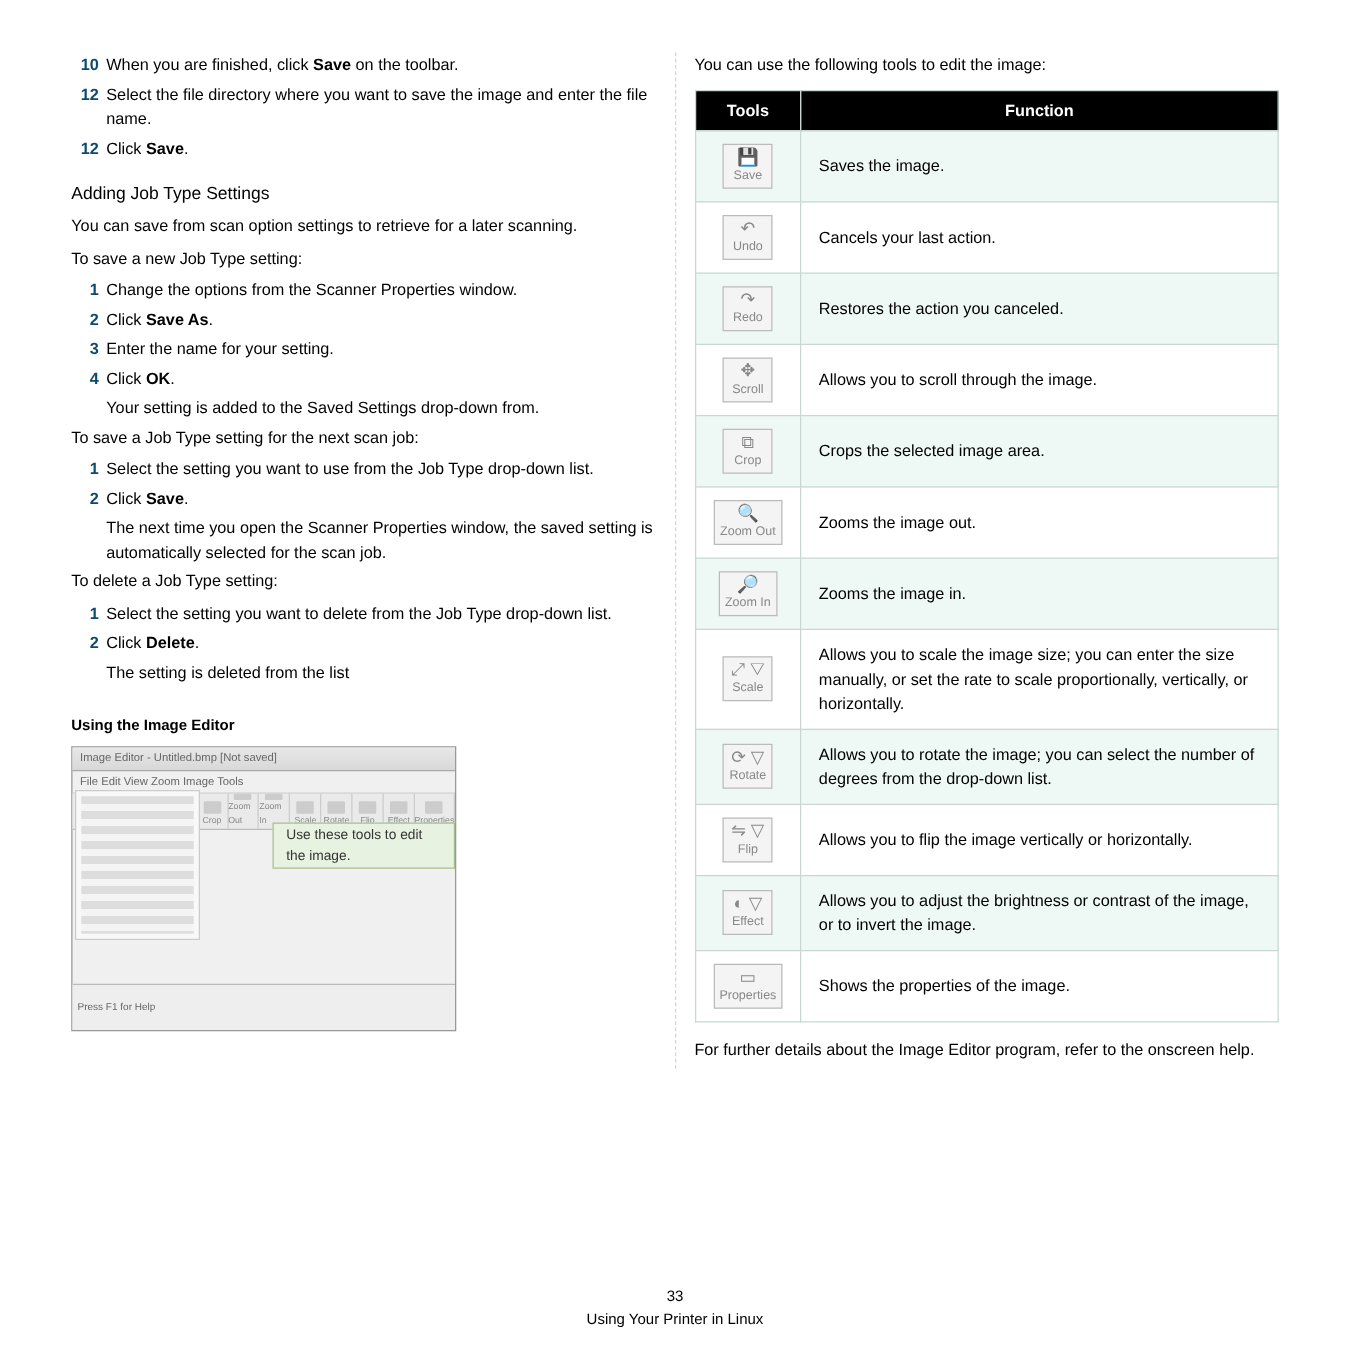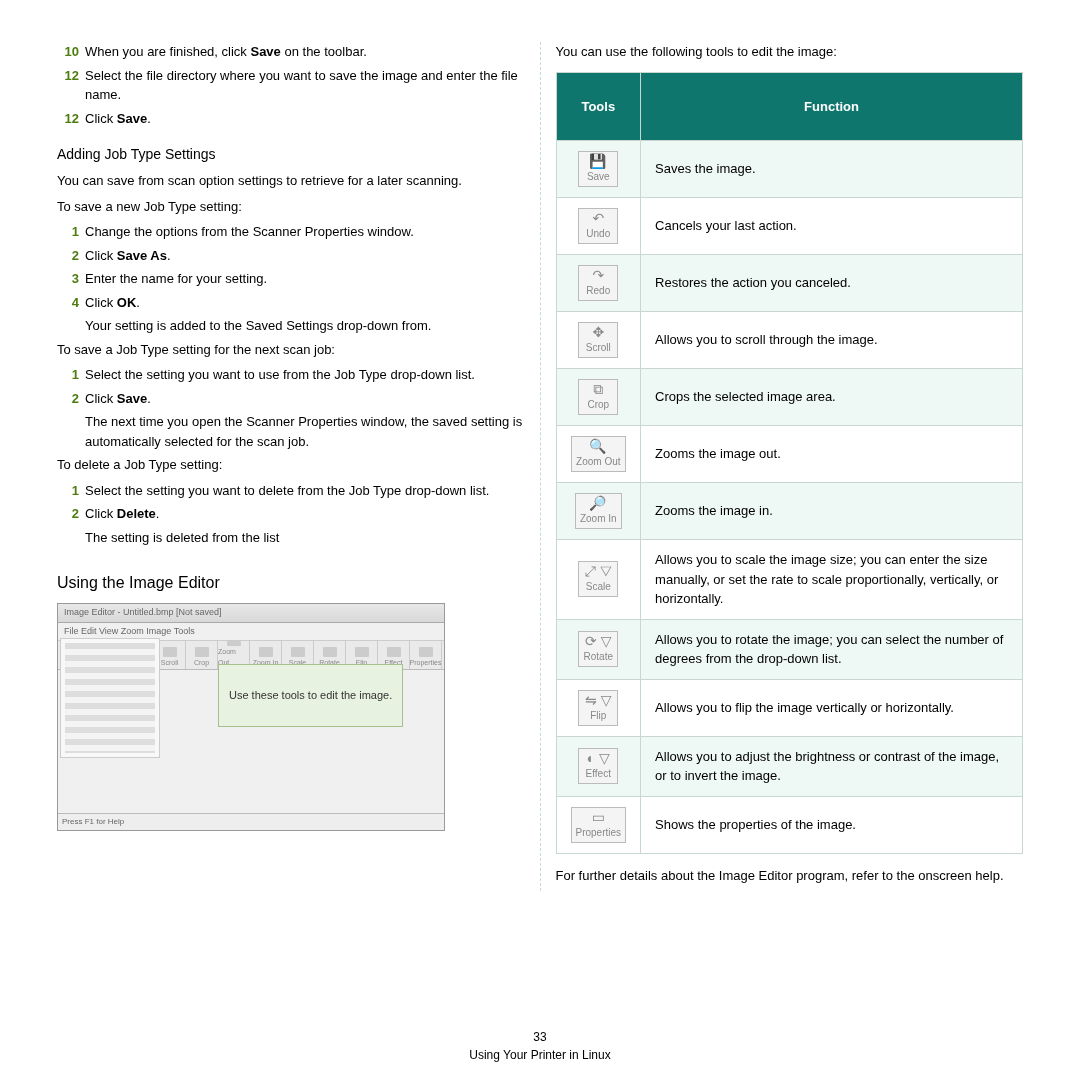--- a/index.html
+++ b/index.html
@@ -1,38 +1,38 @@
 <!DOCTYPE html>
 <html><head>
 <meta charset="utf-8">
 <style>
 *{box-sizing:border-box;margin:0;padding:0}
 body{width:1080px;height:1080px;background:#fff;font-family:Verdana,Geneva,sans-serif;color:#000;font-size:13px;line-height:1.5;position:relative}
 .page{display:flex;padding:42px 42px 0}
 .col{flex:1;padding:0 15px}
 .col-l{border-right:1px dashed #c8d8e0}
 .step{display:flex;gap:6px;margin-bottom:4px}
-.num{color:#4d7c0f;font-weight:bold;min-width:22px;text-align:right}
+.num{color:#0c4a6e;font-weight:bold;min-width:22px;text-align:right}
 .stxt{flex:1}
 .sub{margin-left:28px;margin-bottom:4px}
 h3.adding{font-size:14px;font-weight:normal;margin:16px 0 6px}
-h2.using{font-size:16px;font-weight:normal;margin:24px 0 8px}
+h2.using{font-size:12px;font-weight:bold;margin:24px 0 8px}
 p{margin-bottom:6px}
-.app{width:388px;height:228px;background:#f0f0f0;border:1px solid #999;margin-top:8px;position:relative;font-size:9px;color:#666}
+.app{width:308px;height:228px;background:#f0f0f0;border:1px solid #999;margin-top:8px;position:relative;font-size:9px;color:#666}
 .app-title{background:linear-gradient(#e8e8e8,#d8d8d8);border-bottom:1px solid #aaa;padding:2px 6px;font-size:9px}
 .app-menu{padding:2px 6px;border-bottom:1px solid #ccc;font-size:9px}
 .app-tb{display:flex;background:#eaeaea;border-bottom:1px solid #bbb}
 .tb-btn{width:32px;height:28px;border-right:1px solid #ccc;display:flex;flex-direction:column;align-items:center;justify-content:flex-end;padding-bottom:1px;font-size:7px;color:#888}
 .tb-btn .ic{width:14px;height:10px;background:#ccc;margin-bottom:1px;border-radius:1px}
-.callout{position:absolute;top:60px;left:160px;background:#e8f2e0;border:1px solid #a8c090;padding:22px 10px;font-size:11px;color:#333}
-.app-status{position:absolute;bottom:0;left:0;right:0;background:#eee;border-top:1px solid #bbb;padding:2px 4px;font-size:8px}
+.callout{position:absolute;top:60px;left:160px;background:#e8f2e0;border:1px solid #a8c090;padding:1px 10px;font-size:11px;color:#333}
+.app-status{position:absolute;bottom:0;left:0;right:0;background:#eee;border-top:1px solid #bbb;padding:12px 4px;font-size:8px}
 .thumb{position:absolute;top:34px;left:2px;width:100px;height:120px;background:#f8f8f8;border:1px solid #ccc;overflow:hidden}
 .thumb::before{content:"";position:absolute;inset:4px;background:repeating-linear-gradient(#ddd 0 6px,#f4f4f4 6px 12px)}
 table.tools{width:100%;border-collapse:collapse;margin-top:10px;font-size:13px}
-table.tools th{background:#0f766e;color:#fff;font-weight:bold;padding:24px;border:1px solid #c8d8d0;text-align:center}
+table.tools th{background:#000000;color:#fff;font-weight:bold;padding:6px;border:1px solid #c8d8d0;text-align:center}
 table.tools td{border:1px solid #c8d8d0;padding:10px 14px;vertical-align:middle}
 table.tools tr:nth-child(even) td{background:#eef8f4}
 .tool-ic{width:54px;text-align:center;padding:6px 4px}
 .tool-box{display:inline-flex;flex-direction:column;align-items:center;justify-content:center;border:1px solid #bbb;background:#f4f4f4;padding:2px 4px;min-width:40px;min-height:36px;color:#888;font-size:10px}
 .tool-box .glyph{font-size:14px;line-height:1;margin-bottom:1px}
 .footer{position:absolute;bottom:16px;width:100%;text-align:center;font-size:12px}
 </style>
 </head>
 <body>
 

